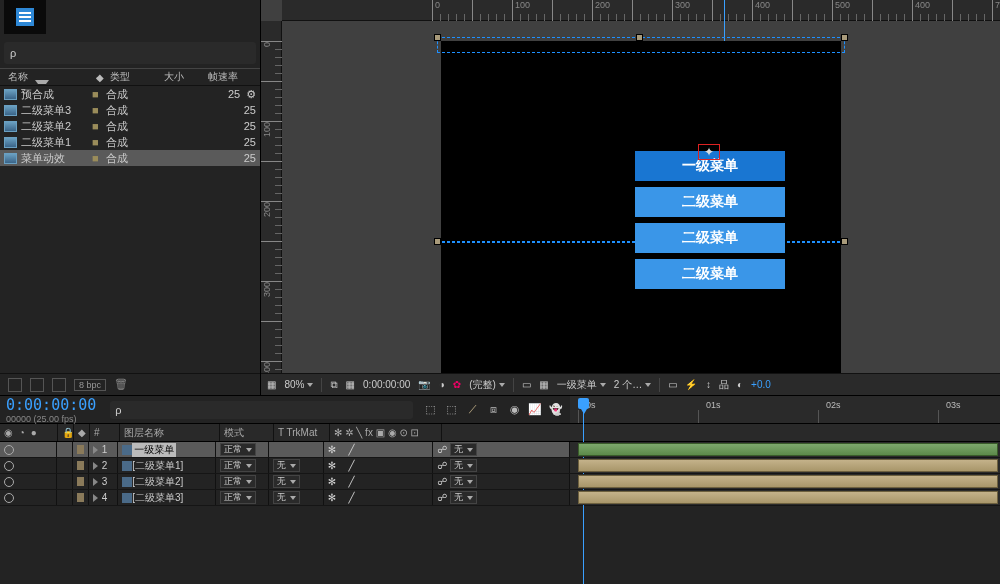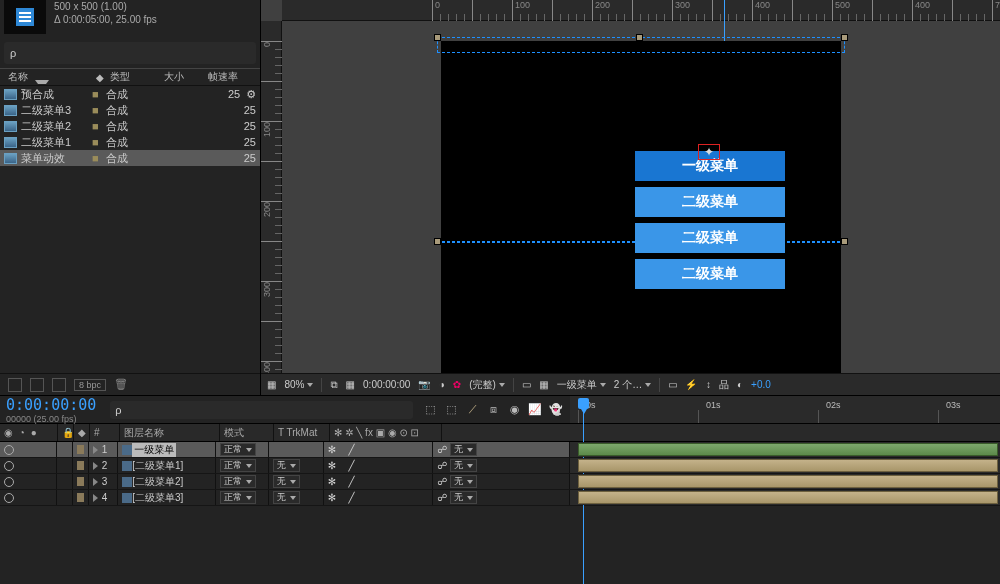--- a/index.html
+++ b/index.html
@@ -119,24 +119,20 @@
   <div class="top">
 
     <div class="project">
       <div class="proj-head">
         <div class="comp-thumb">
           <div class="comp-thumb-inner">
               <span></span>
               <span></span>
               <span></span>
             </div>
-        </div>
-        <div class="comp-info">
-          <div>500 x 500 (1.00)</div>
-          <div>Δ 0:00:05:00, 25.00 fps</div>
         </div>
       </div>
       <div class="search">
         <span>ρ</span>
       </div>
       <div class="col-head">
         <span class="col-name">
             <span>名称</span>
             <span class="dd"></span>
           </span>

